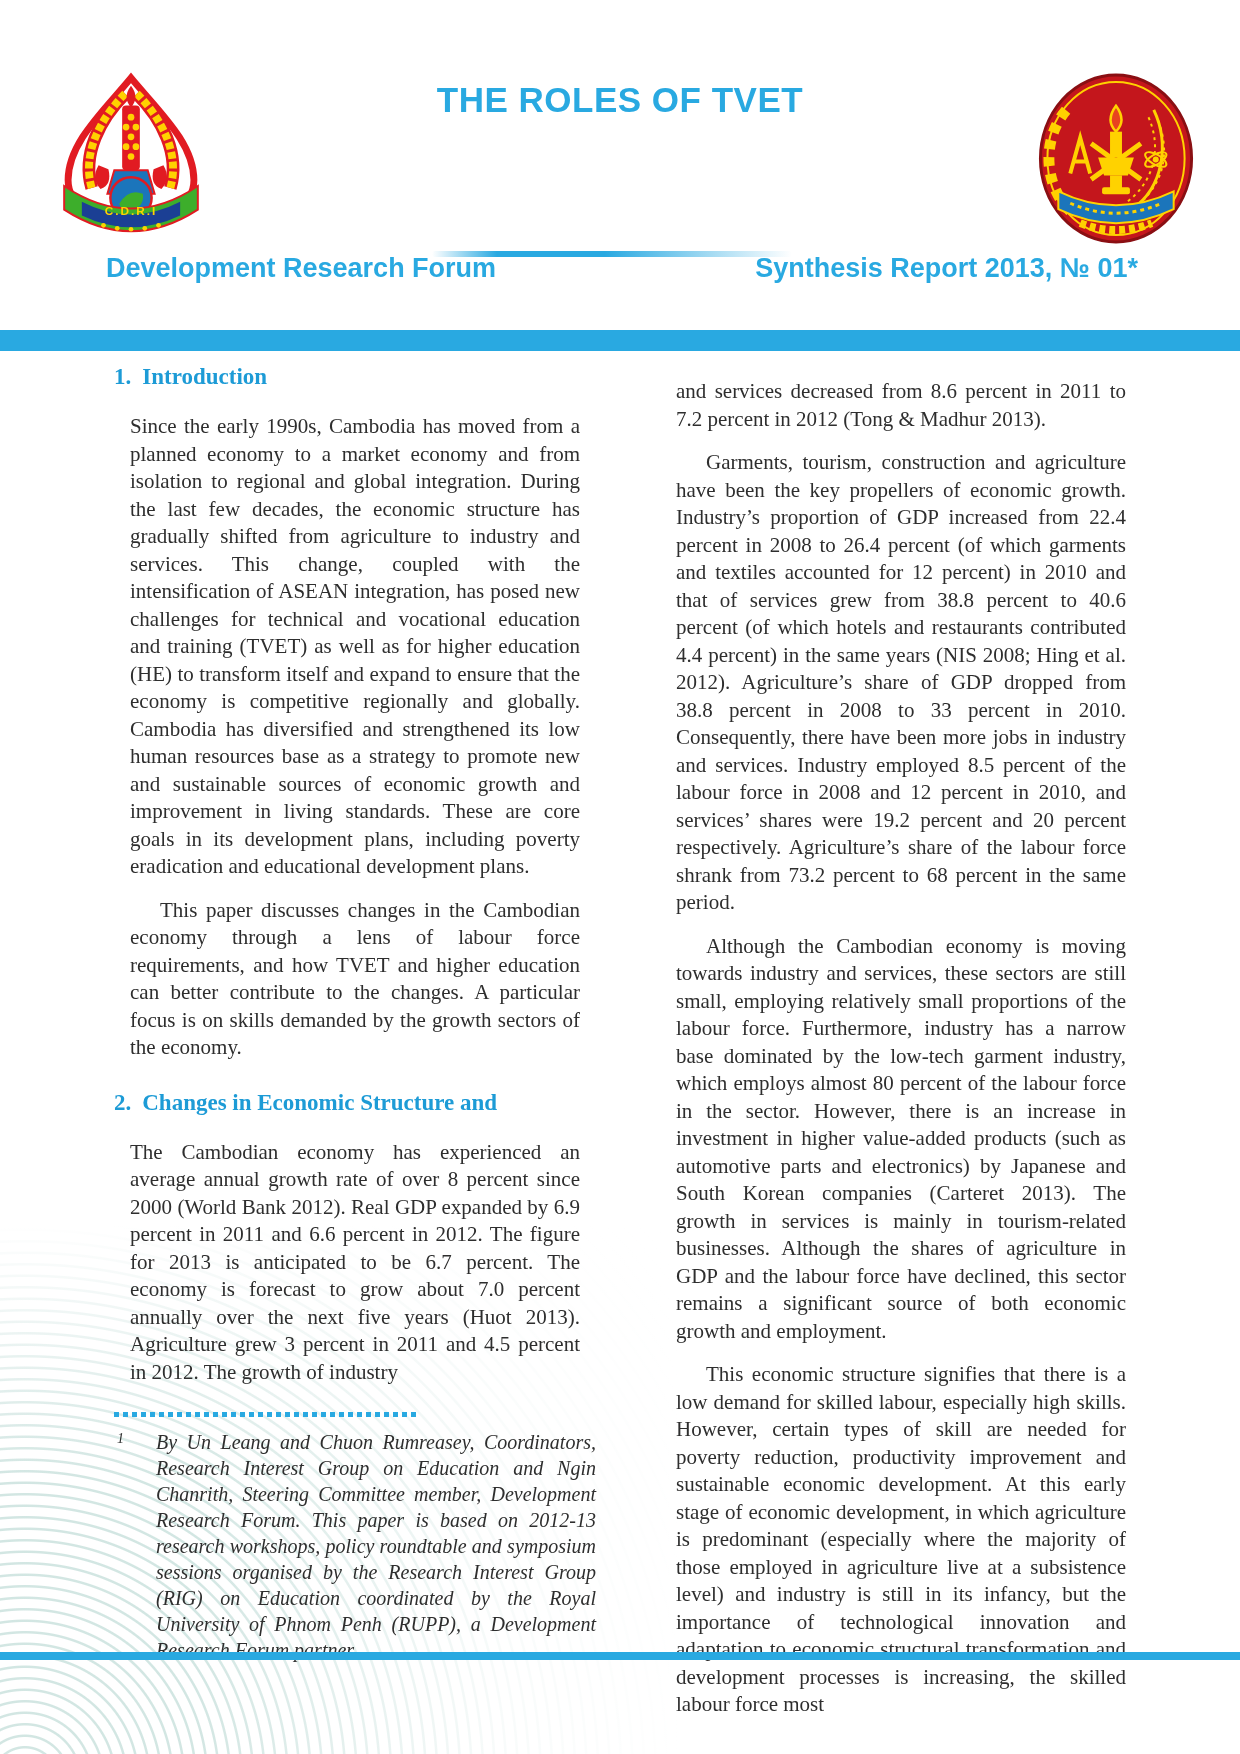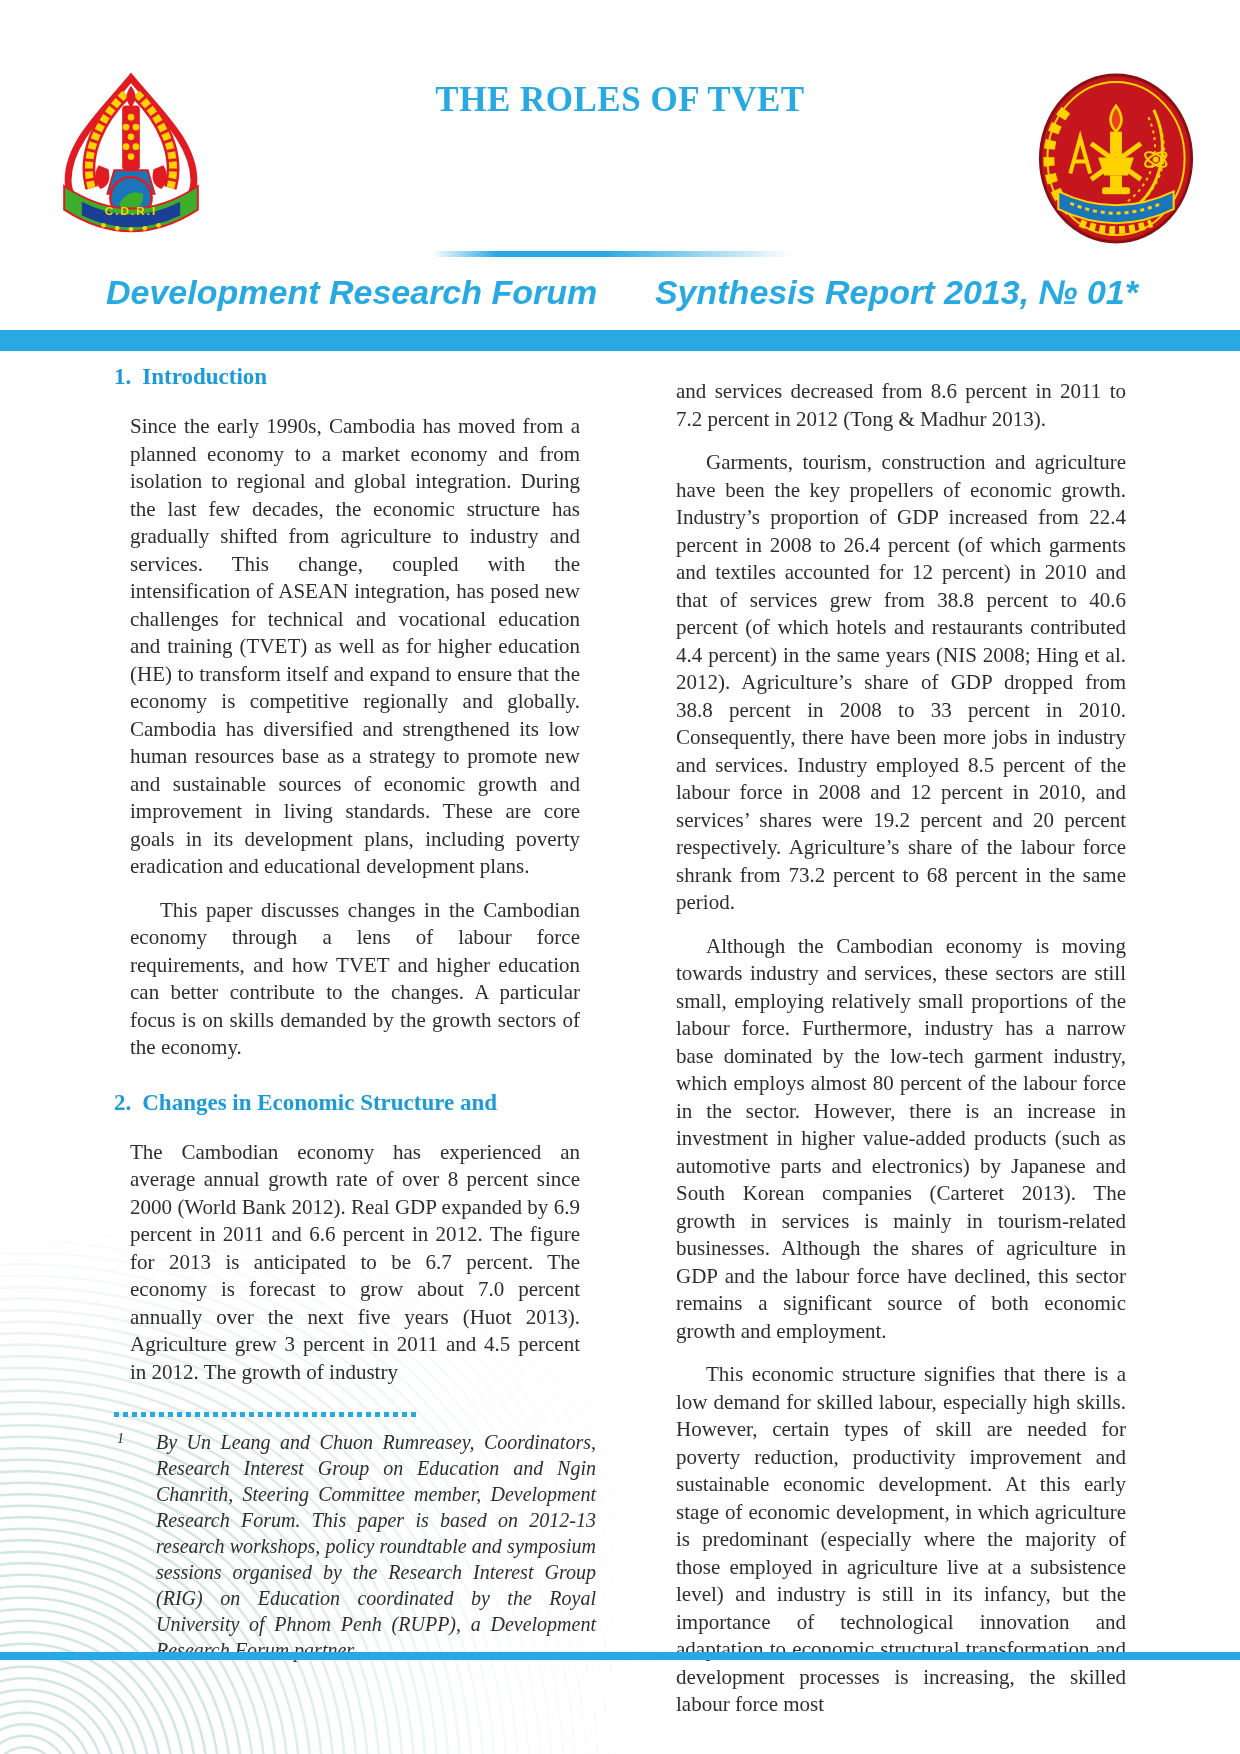--- a/index.html
+++ b/index.html
@@ -30,33 +30,33 @@
       linear-gradient(to right, rgba(255,255,255,0) 28%, rgba(255,255,255,0.85) 72%, #ffffff 97%),
       linear-gradient(to bottom, #ffffff 0%, rgba(255,255,255,0) 48%);
   }
   
   .logo{position:absolute;top:72px;z-index:2;text-align:right;}
   .logo.left{left:52px;}
   .logo.right{left:1036px;}
   .title-block{
     position:absolute;left:210px;right:210px;top:78px;z-index:1;
     text-align:center;color:var(--accent);
-    font-family:Liberation Serif, serif;font-weight:bold;
+    font-family:Liberation Sans, sans-serif;font-weight:bold;
     font-size:35px;line-height:44px;letter-spacing:0.5px;
   }
   .title-sup{font-size:20px;vertical-align:8px;}
   .divider{
     position:absolute;left:432px;top:251px;width:360px;height:6px;border-radius:3px;z-index:1;
     background:linear-gradient(to right,
       rgba(41,169,225,0) 0%, var(--accent) 18%, var(--accent) 48%,
       rgba(41,169,225,0.45) 76%, rgba(41,169,225,0) 100%);
   }
   .subtitle{
     position:absolute;top:253px;z-index:1;color:var(--accent);
-    font-family:"Liberation Sans",sans-serif;font-style:italic;font-weight:bold;font-size:34px;margin-top:20px;
+    font-family:"Liberation Sans",sans-serif;font-weight:bold;font-size:27px;
   }
   .subtitle.sub-left{left:106px;}
   .subtitle.sub-right{right:102px;text-align:right;}
   .bar-top{position:absolute;left:0;top:330px;width:100%;height:21px;background:var(--accent);z-index:1;}
   .bar-bottom{position:absolute;left:0;top:1652px;width:100%;height:8px;background:var(--accent);z-index:2;}
   .footer-line{
     position:absolute;left:0;top:1669px;width:100%;z-index:2;text-align:center;
     color:var(--accent);font-family:"Liberation Sans",sans-serif;font-size:26px;letter-spacing:0.3px;
   }
   

